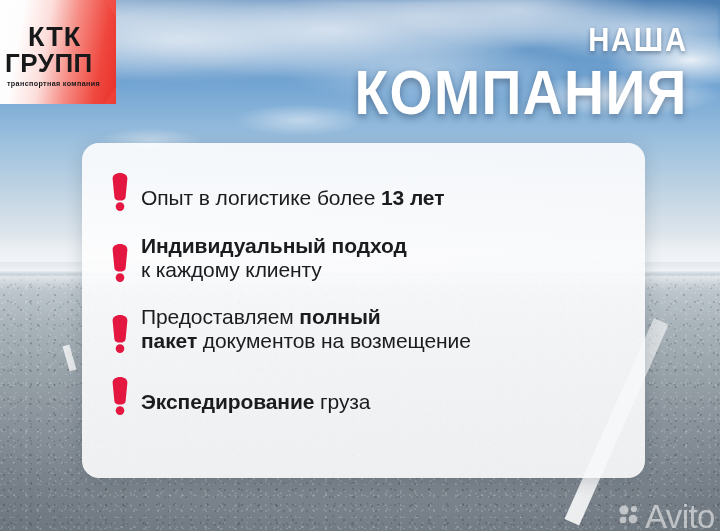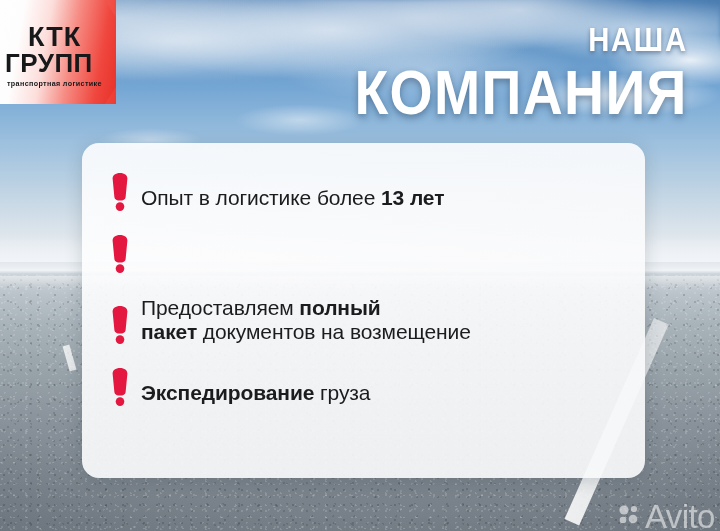--- a/index.html
+++ b/index.html
@@ -188,21 +188,21 @@
   <div class="lane-right"></div>
   <div class="lane-left"></div>
   <div class="vignette"></div>
 
   <div class="logo">
     <div class="logo-shape"></div>
     <div class="logo-shape2"></div>
     <div class="logo-txt">
       <div class="logo-ktk">КТК</div>
       <div class="logo-grupp">ГРУПП</div>
-      <div class="logo-sub">транспортная логистике</div>
+      <div class="logo-sub">транспортная компания</div>
     </div>
   </div>
 
   <div class="header">
     <div class="h-line1">НАША</div>
     <div class="h-line2">КОМПАНИЯ</div>
   </div>
 
   <div class="card">
     <div class="list" id="benefits-list">
@@ -216,20 +216,24 @@
           <div class="txt" style="color: rgb(27, 28, 30);">
             <div><span>Опыт в логистике более </span><b>13 лет</b></div>
           </div>
         </div>
         <div class="row r3">
           <div class="bang">
             <svg class="bang-g" width="16" height="38" viewBox="0 0 16 38">
               <path d="M8 0 C12.4 0 15.4 2.2 15.4 5.6 L13.6 24.2 C13.4 26.4 11 27.6 8 27.6 C5 27.6 2.6 26.4 2.4 24.2 L0.6 5.6 C0.6 2.2 3.6 0 8 0 Z" fill="#e3173f"></path>
               <circle cx="8" cy="33.6" r="4.3" fill="#e3173f"></circle>
             </svg>
+          </div>
+          <div class="txt" style="color: rgb(27, 28, 30);">
+            <div><b>Индивидуальный подход</b></div>
+            <div><span>к каждому клиенту</span></div>
           </div>
         </div>
         <div class="row r5">
           <div class="bang">
             <svg class="bang-g" width="16" height="38" viewBox="0 0 16 38">
               <path d="M8 0 C12.4 0 15.4 2.2 15.4 5.6 L13.6 24.2 C13.4 26.4 11 27.6 8 27.6 C5 27.6 2.6 26.4 2.4 24.2 L0.6 5.6 C0.6 2.2 3.6 0 8 0 Z" fill="#e3173f"></path>
               <circle cx="8" cy="33.6" r="4.3" fill="#e3173f"></circle>
             </svg>
           </div>
           <div class="txt" style="color: rgb(27, 28, 30);">

